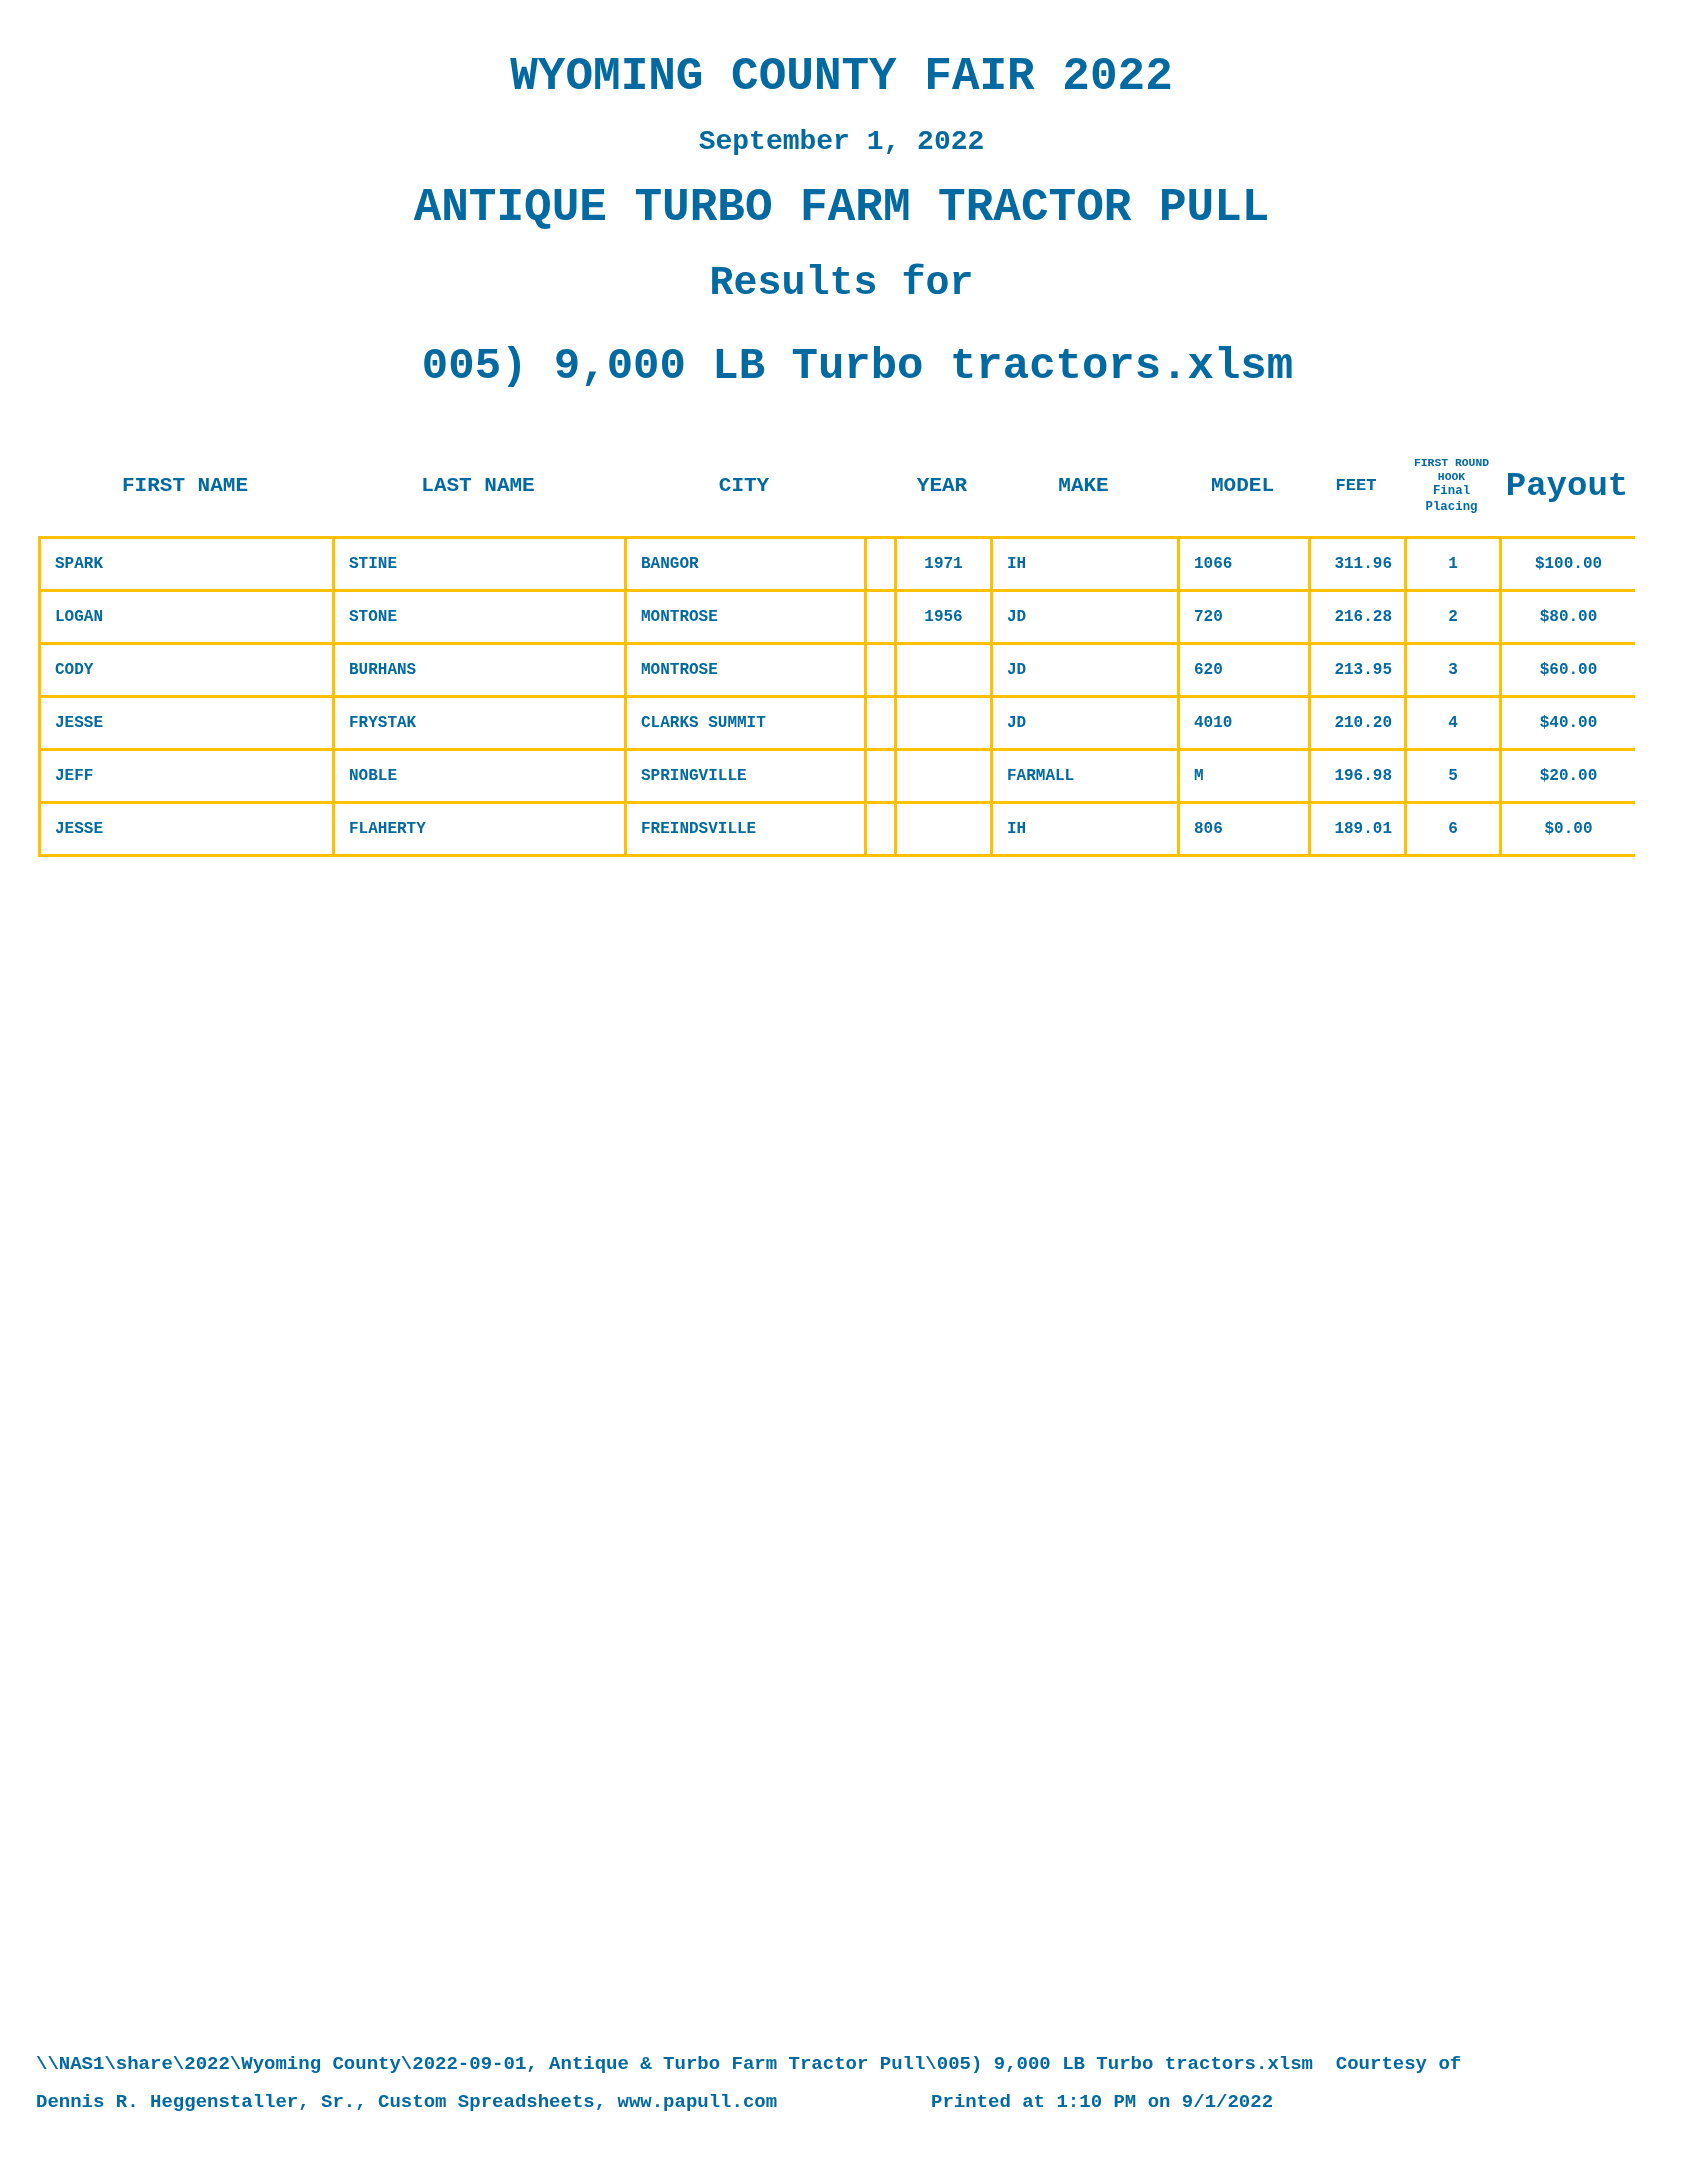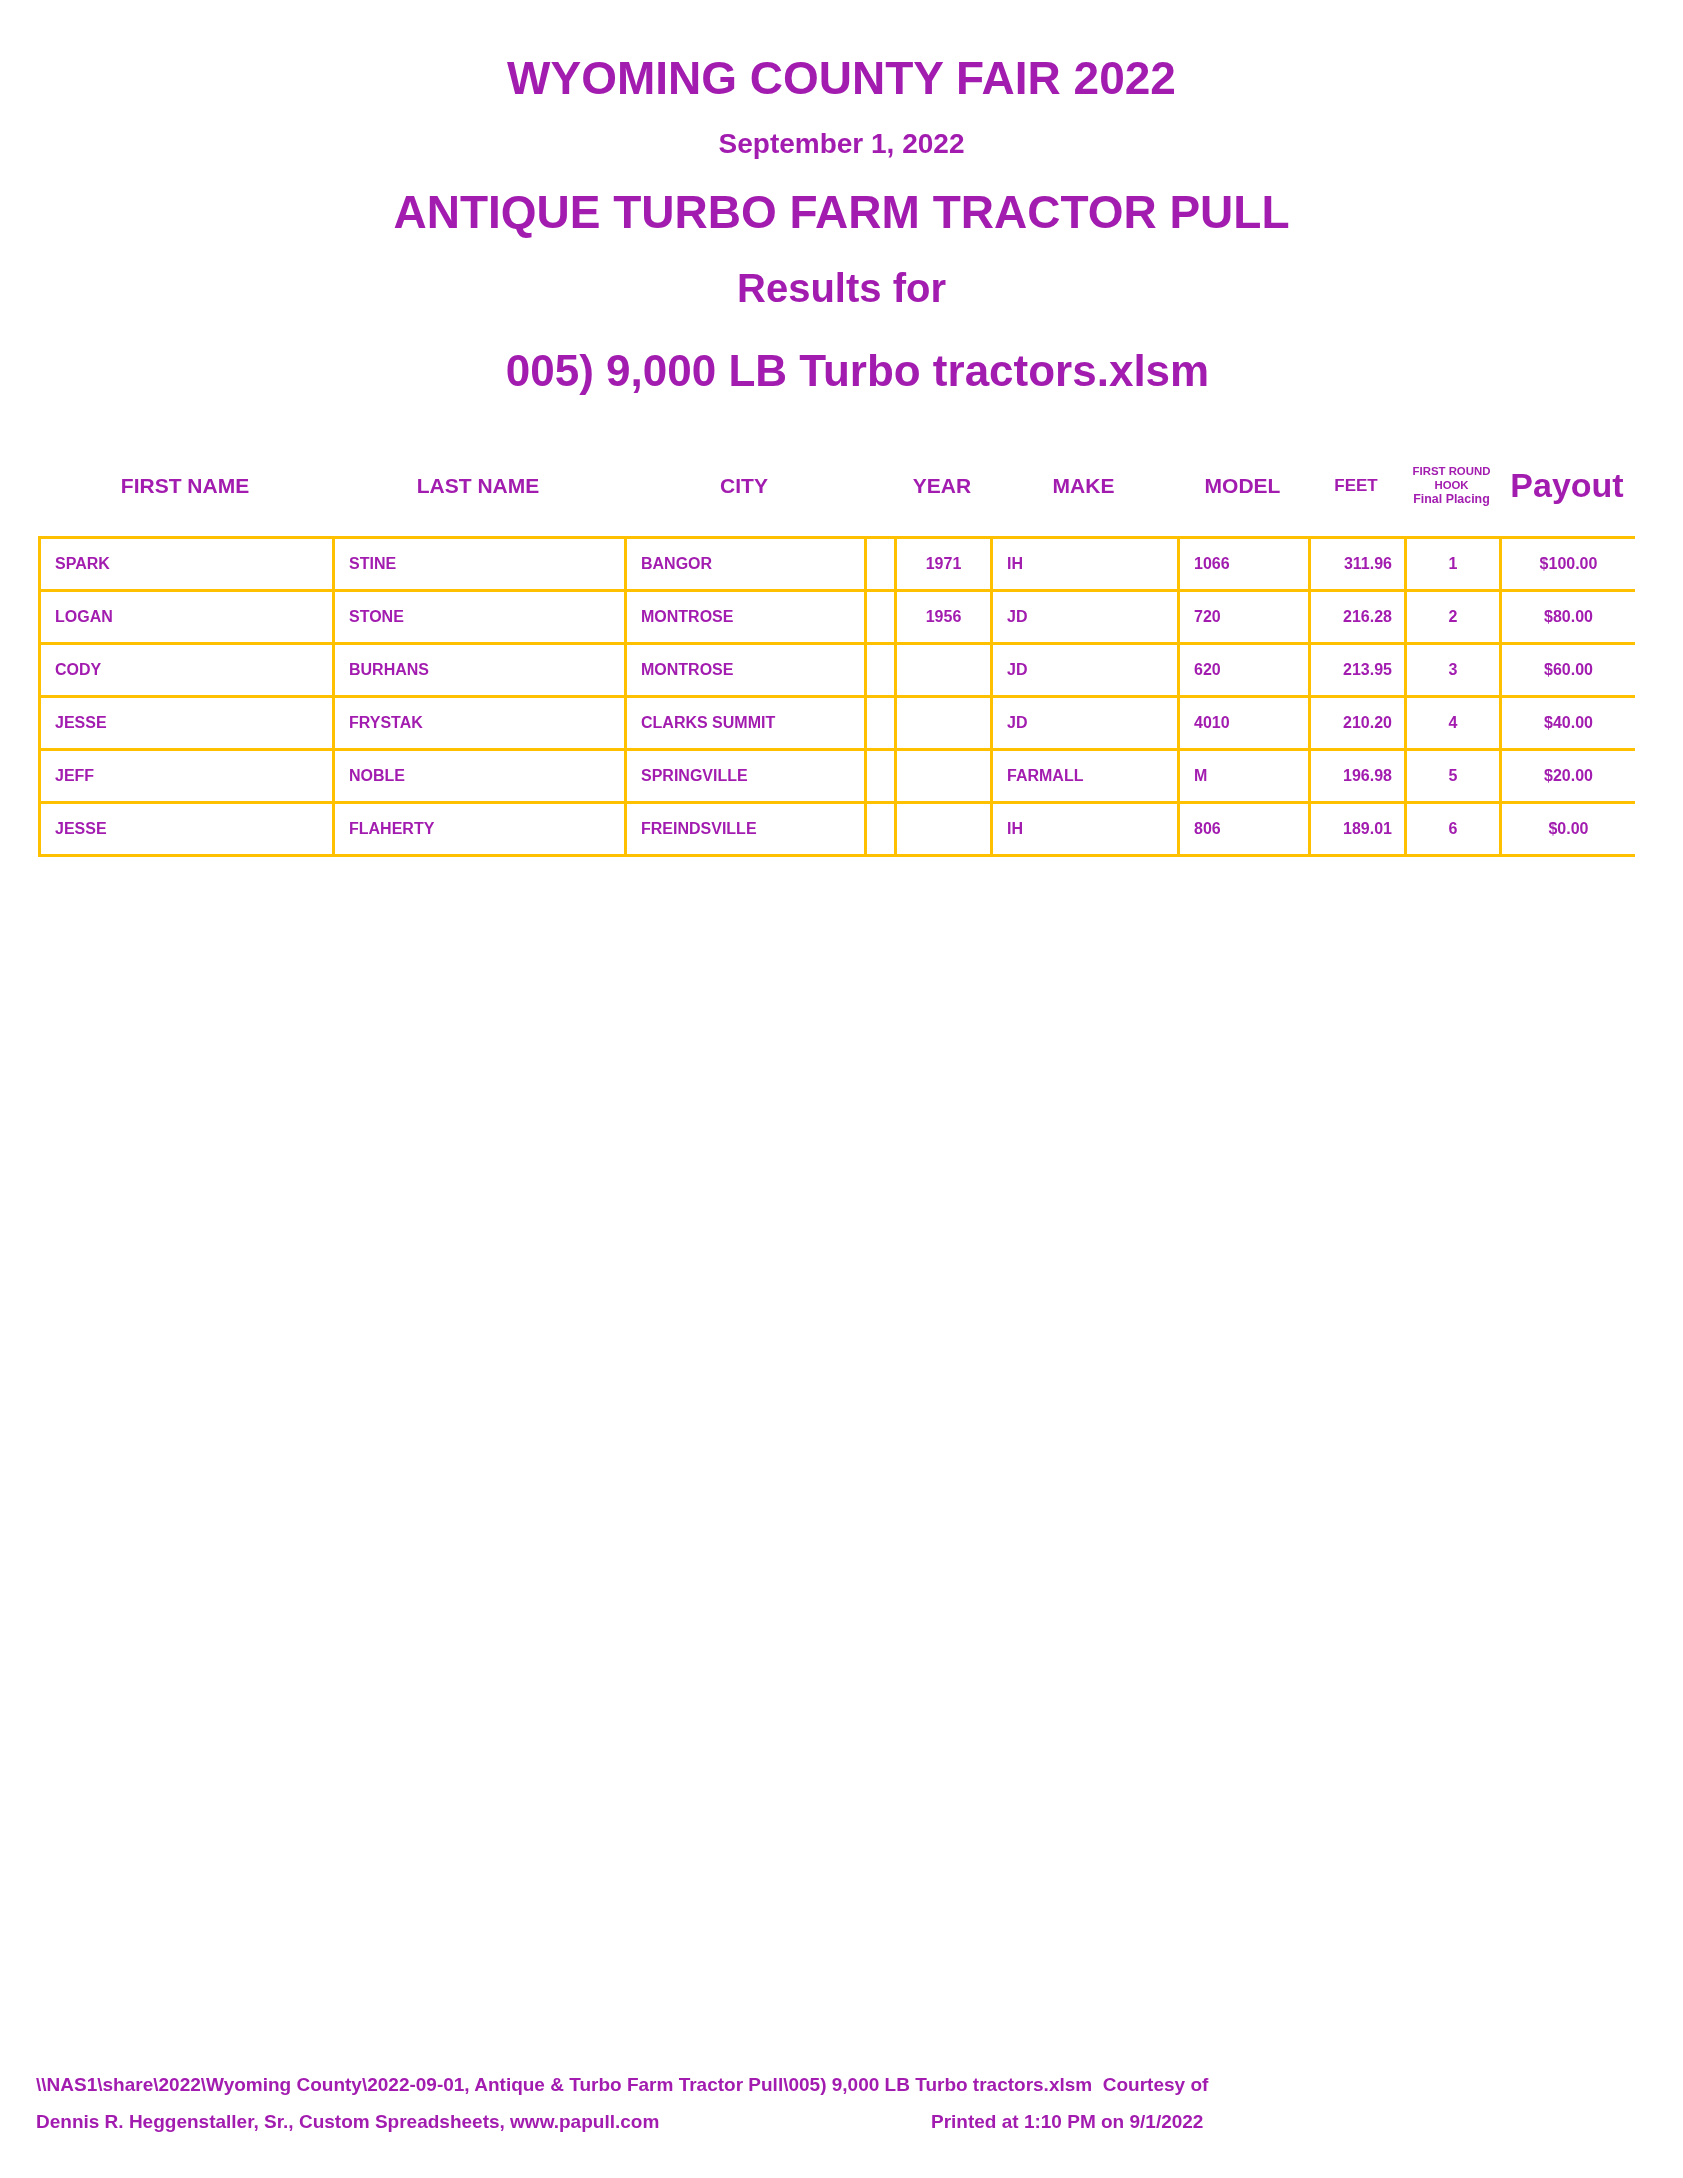--- a/index.html
+++ b/index.html
@@ -1,23 +1,23 @@
 <!DOCTYPE html>
 <html><head>
 <meta charset="utf-8">
 <style>
   html,body{margin:0;padding:0;background:#ffffff;}
   .page{
     position:relative;
     width:1683px;
     height:2178px;
     background:#ffffff;
-    font-family:Liberation Sans, sans-serif;
+    font-family:Liberation Mono, monospace;
     font-weight:bold;
-    color:#a21caf;
+    color:#0369a1;
     overflow:hidden;
   }
 
   
   .titles{
     position:absolute;
     top:51px;
     left:0;
     width:1683px;
     text-align:center;
@@ -76,21 +76,21 @@
   .cell-payout{border-right:none;}
 
   
   .footer{
     position:absolute;
     left:36px;
     top:2055px;
     width:1624px;
     font-size:19px;
   }
-  .footer-line{white-space:pre; line-height:1.0;margin-top:20px;}
+  .footer-line{white-space:pre; line-height:1.0;}
   .footer-line2{position:relative; margin-top:17px; height:24px;}
   .footer-printed{position:absolute; left:895px; top:0; white-space:pre;}
 </style>
 </head>
 <body>
 
 <div class="page">
 
   <div class="titles">
     <div class="title-line t1">WYOMING COUNTY FAIR 2022</div>

